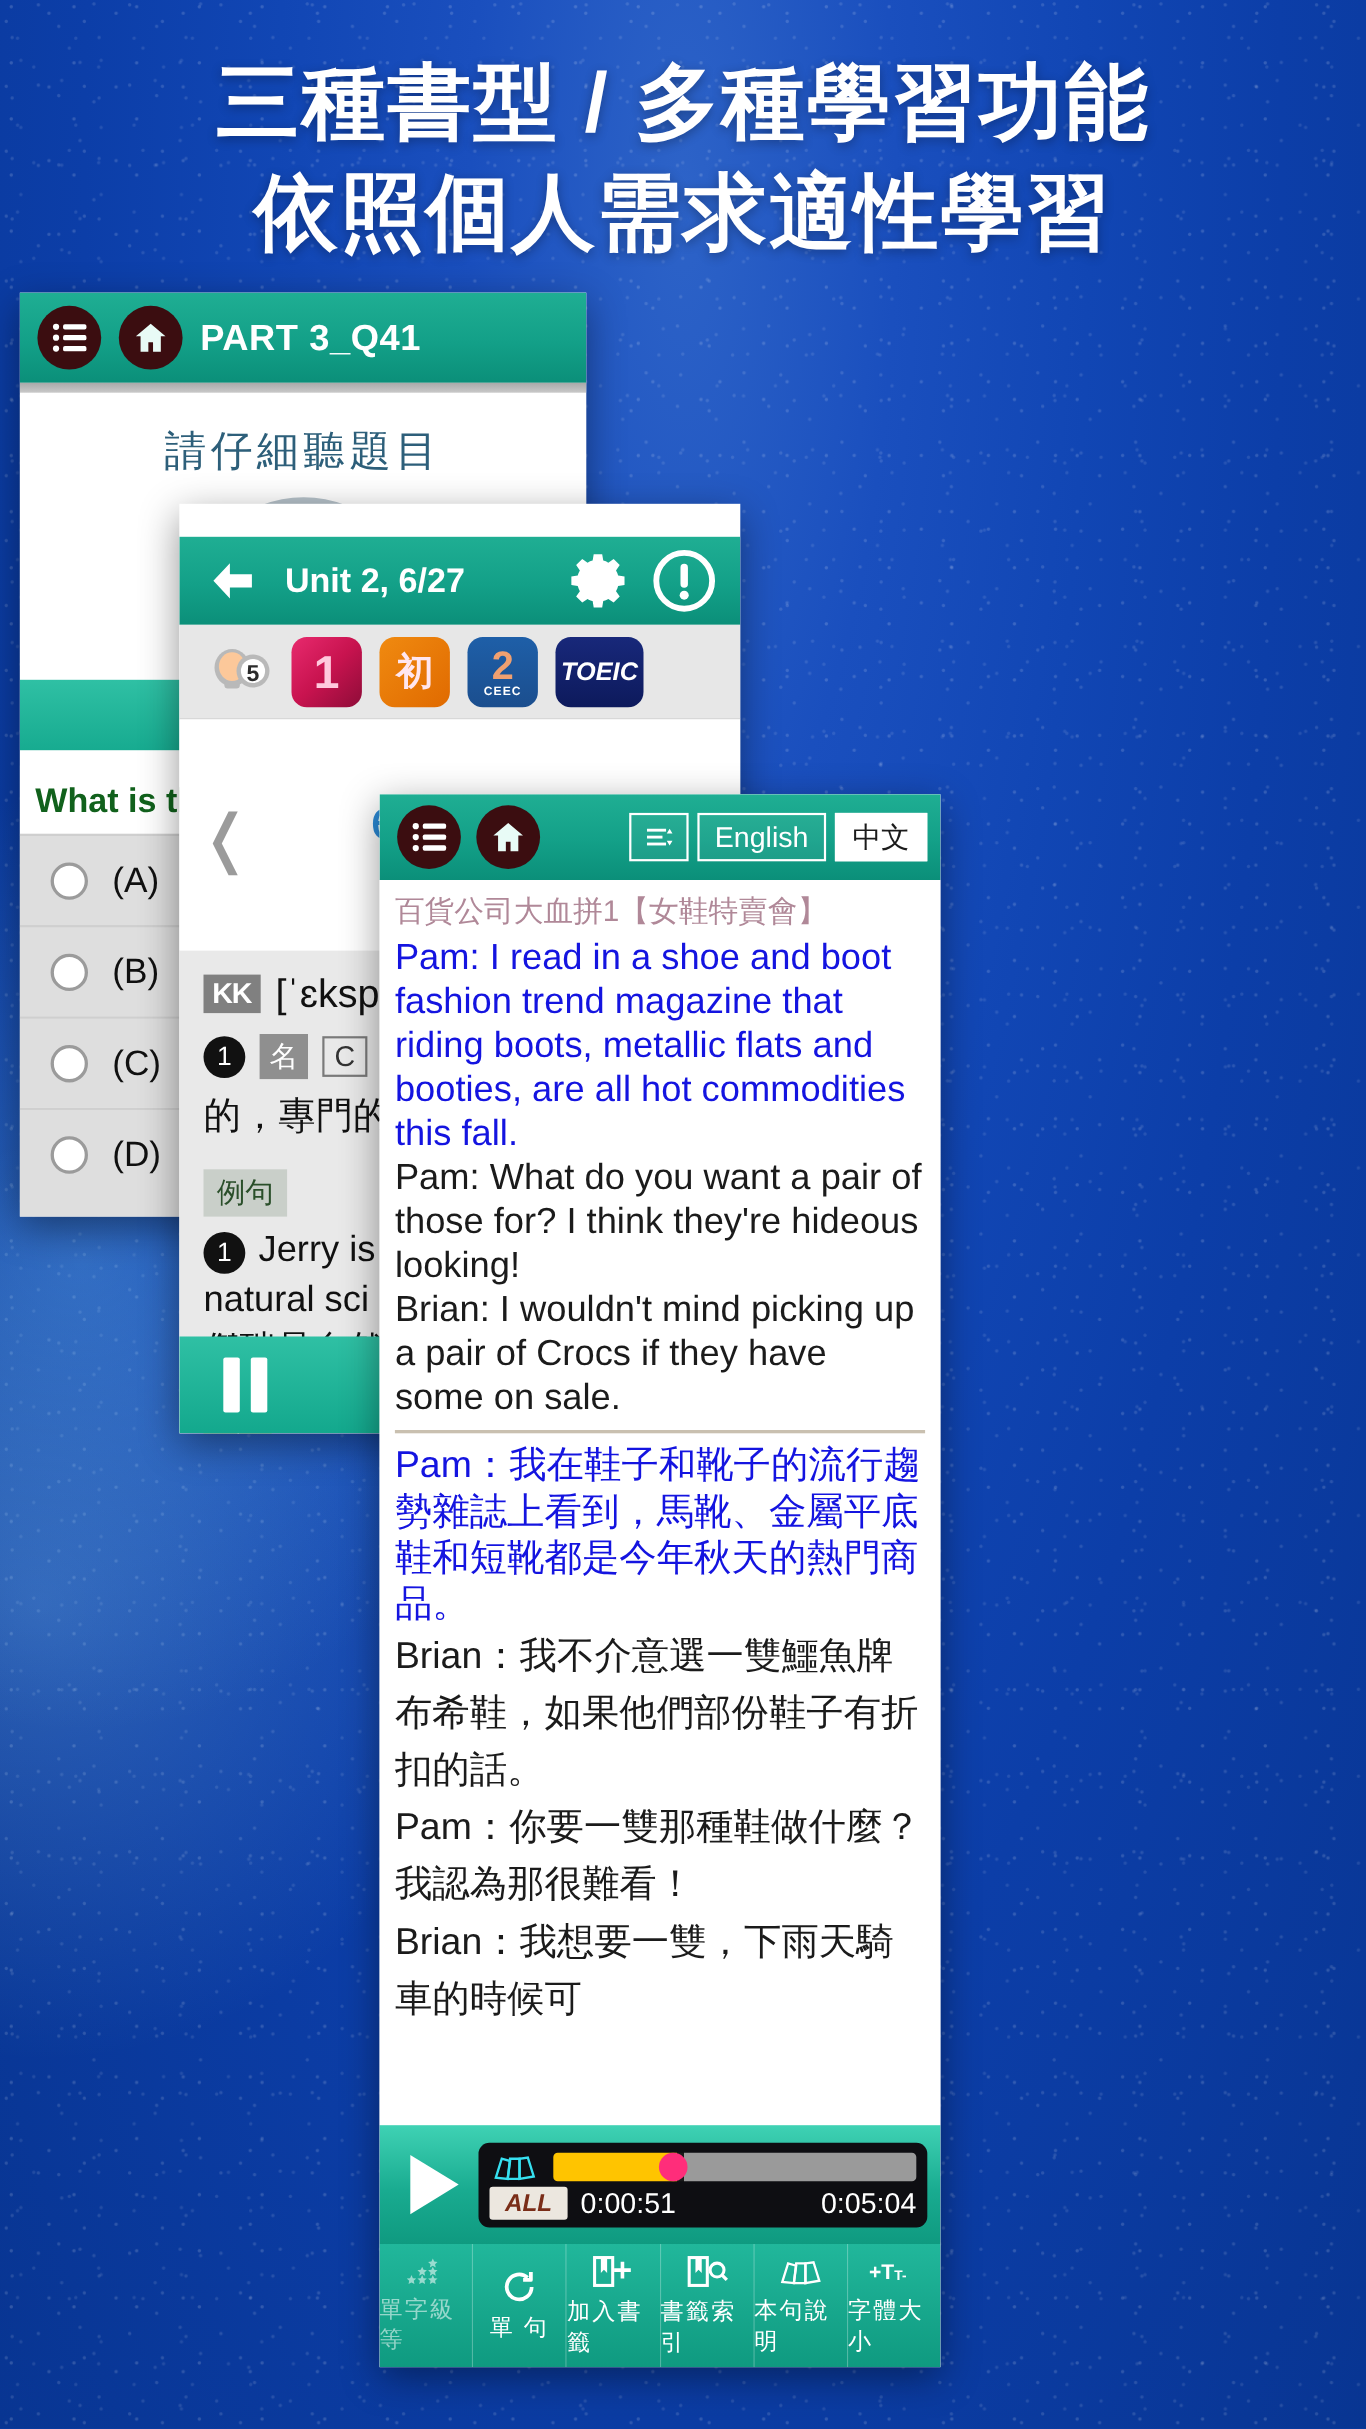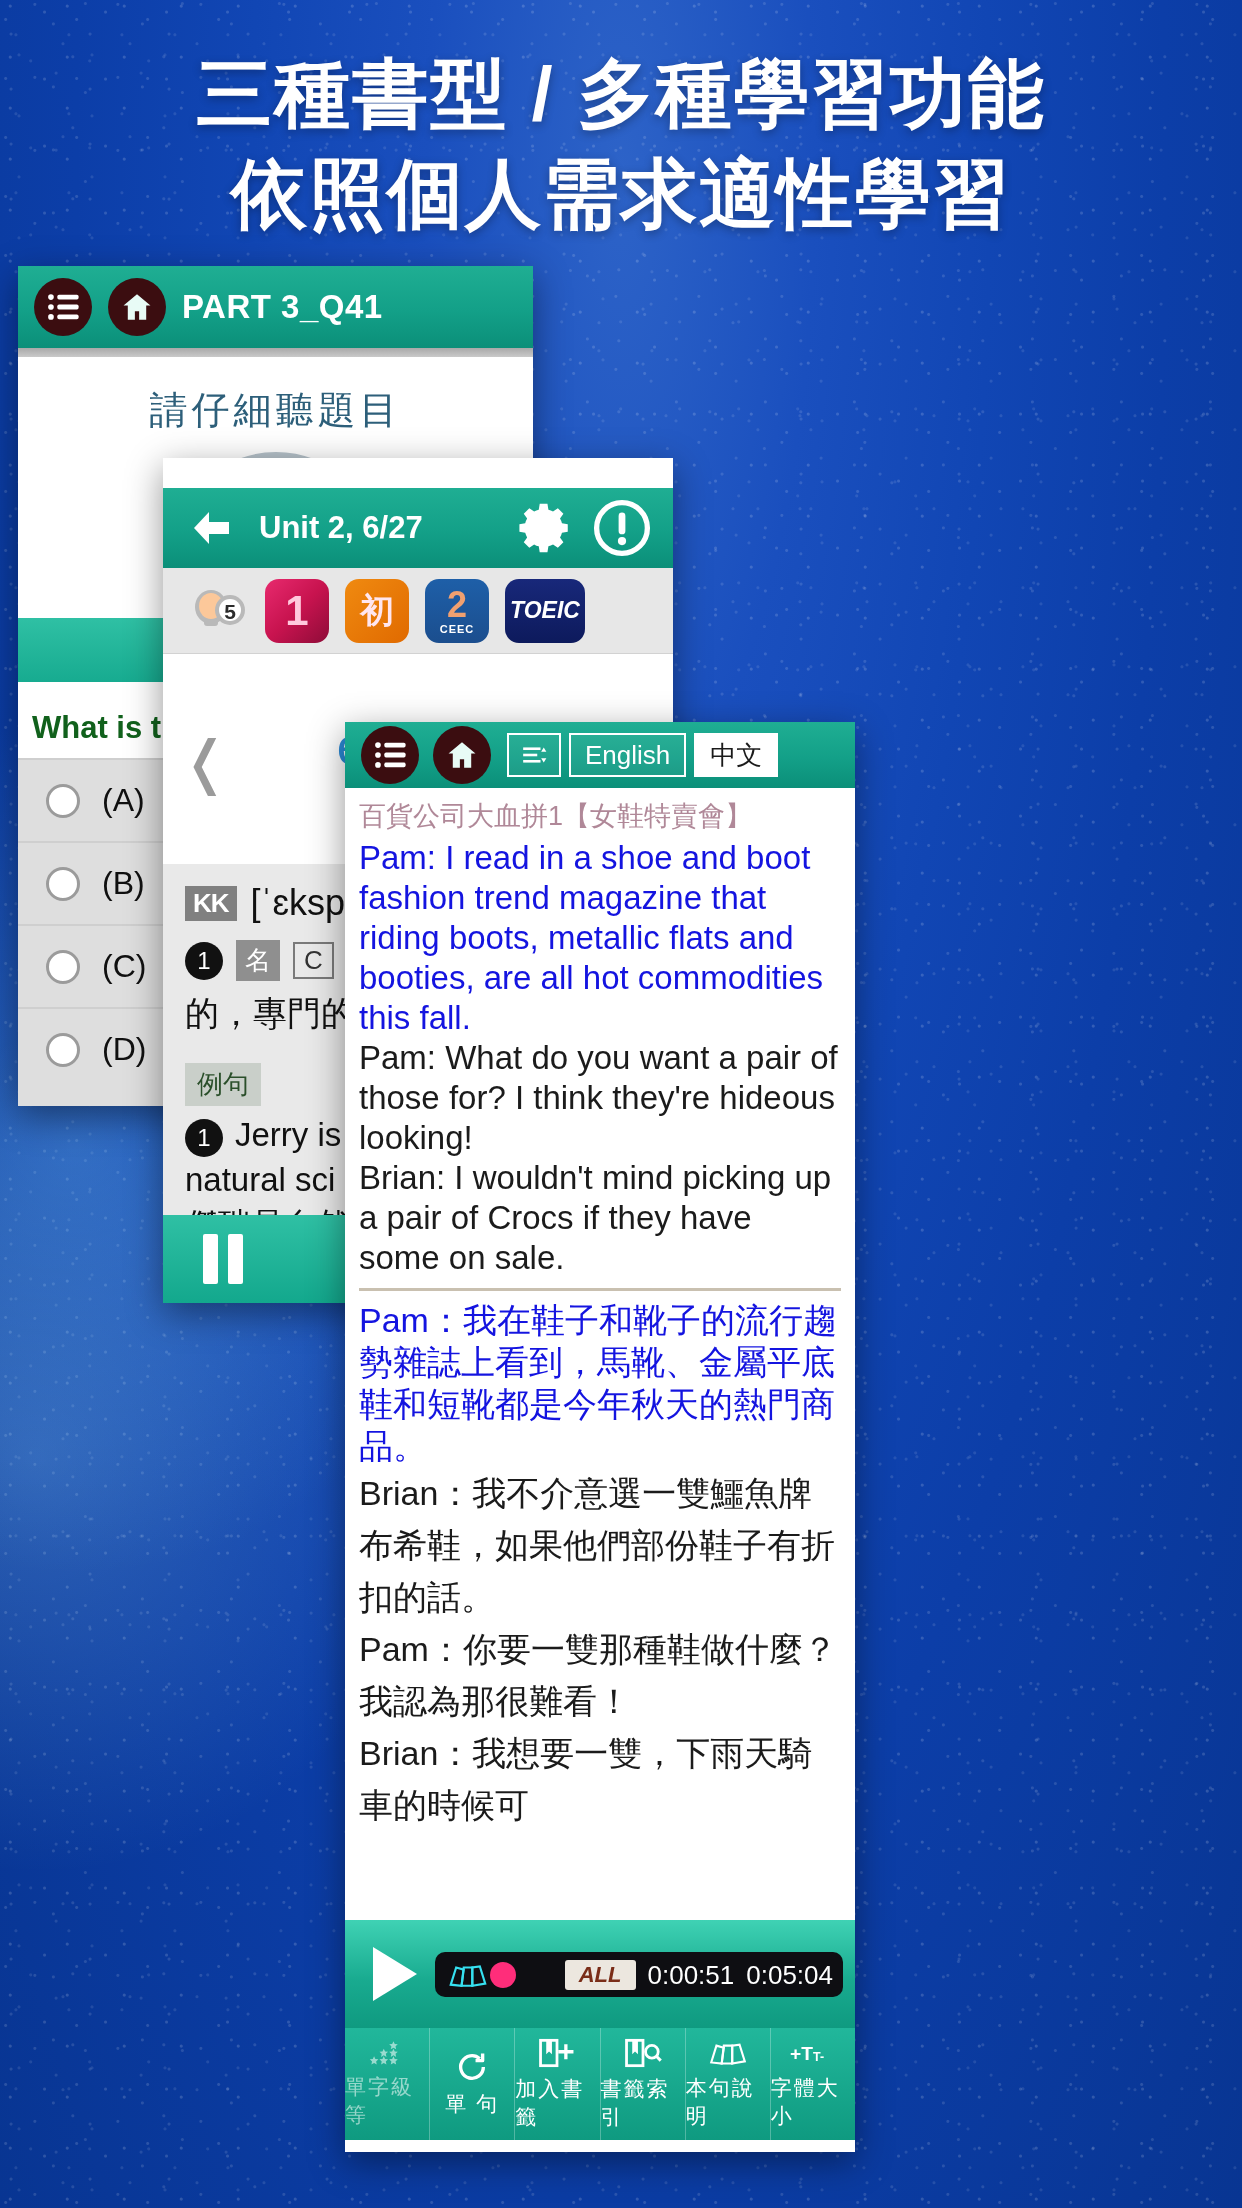--- a/index.html
+++ b/index.html
@@ -198,21 +198,21 @@
   .pausebtn { display:flex; gap: 10px; }
   .pausebtn i { display:block; width: 15px; height: 50px; background:#fff; border-radius:2px; }
   .blackchip {
     position:absolute; right: 0; bottom: 0; width: 112px; height: 88px;
     background:#141414; color:#fff; font-size: 16px;
     display:flex; align-items:flex-end; justify-content:center; padding-bottom: 6px;
   }
 
   
   #win-read { left: 345px; top: 722px; width: 510px; height: 1430px; z-index: 13; }
-  #win-read .tealbar { height: 66px; justify-content: flex-start; padding: 0 12px 0 16px; }
+  #win-read .tealbar { height: 78px; justify-content: space-between; padding: 0 12px 0 16px; }
   .rd-left { display:flex; align-items:center; gap: 14px; }
   .rd-right { display:flex; align-items:center; gap: 8px; }
   .seg {
     border: 2px solid #fff; color:#fff; background: rgba(255,255,255,.06);
     font-size: 26px; padding: 7px 14px; line-height: 1;
   }
   .seg.active { background:#fff; color:#1b1b1b; }
   .seg.icon { display:flex; align-items:center; gap:6px; padding: 7px 12px;}
 
   .rd-body { background:#fff; height: 1132px; overflow:hidden; padding: 0 14px; }
@@ -227,21 +227,21 @@
     background: linear-gradient(180deg,#3fd2b4 0%,#19ab90 55%,#0f9a80 100%);
     height: 108px; display:flex; align-items:center; padding: 0 12px 0 28px; gap: 18px;
   }
   .play-tri {
     width:0; height:0; border-left: 44px solid #fff;
     border-top: 27px solid transparent; border-bottom: 27px solid transparent;
     flex: 0 0 auto;
   }
   .pbox {
     flex: 1 1 auto; background:#0e0e12; border-radius: 10px; padding: 8px 10px 6px;
-    display:flex; flex-direction: row; gap: 4px; justify-content: space-between;
+    display:flex; flex-direction: column; gap: 4px; justify-content: space-between;
   }
   .pbox-top { display:flex; align-items:center; gap: 12px; }
   .ptrack {
     flex:1 1 auto; height: 26px; border-radius: 4px;
     background: linear-gradient(90deg,#ffc400 0 34%, #1a1a1a 34% 36%, #9a9a9a 36% 100%);
     position:relative;
   }
   .pknob {
     position:absolute; left: 33%; top:50%; transform: translate(-50%,-50%);
     width: 26px; height: 26px; border-radius:50%; background:#ff2d7a;

